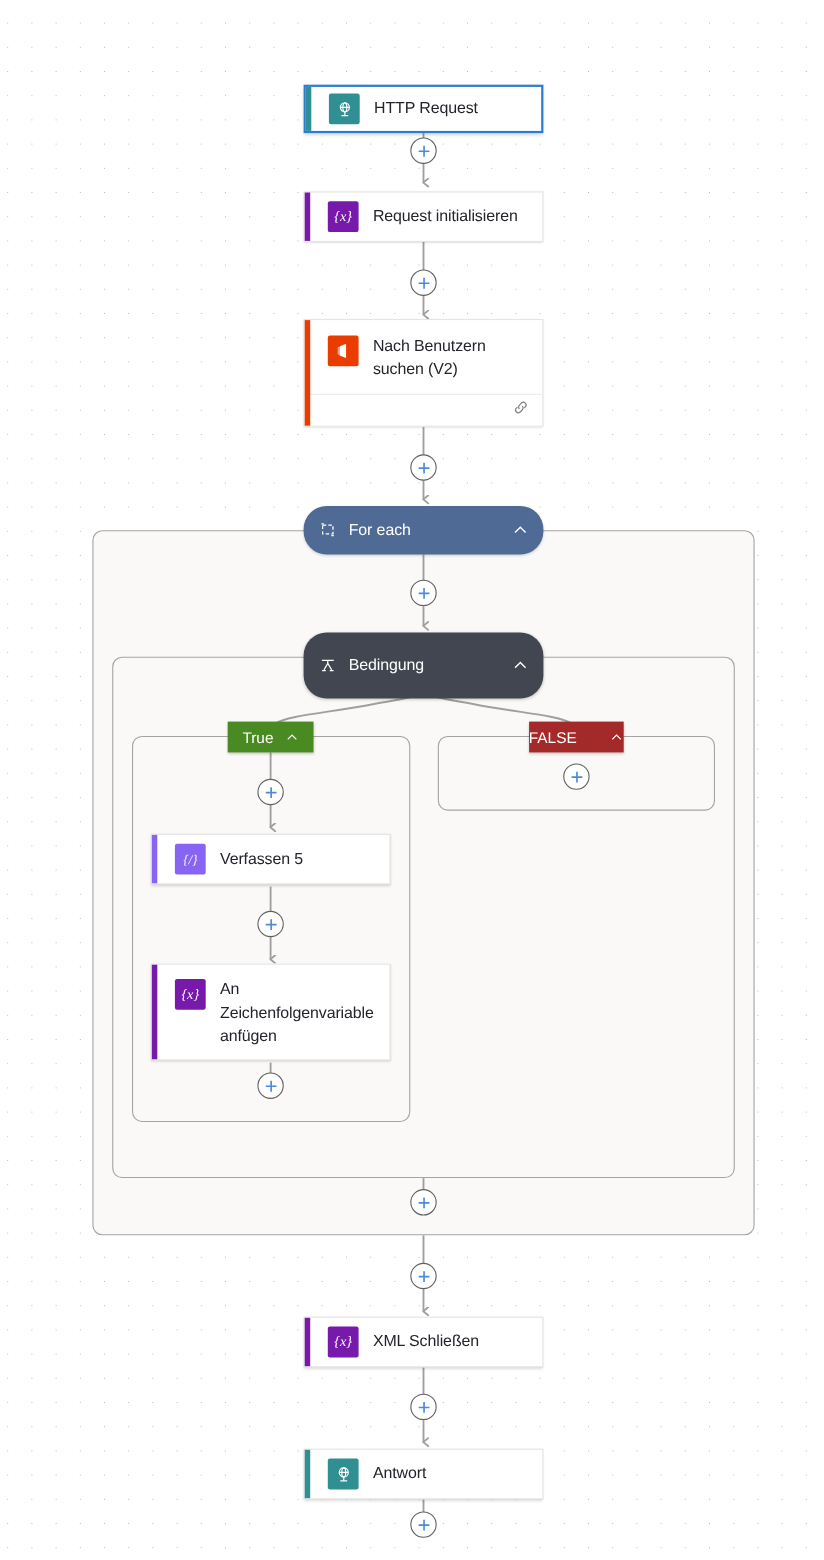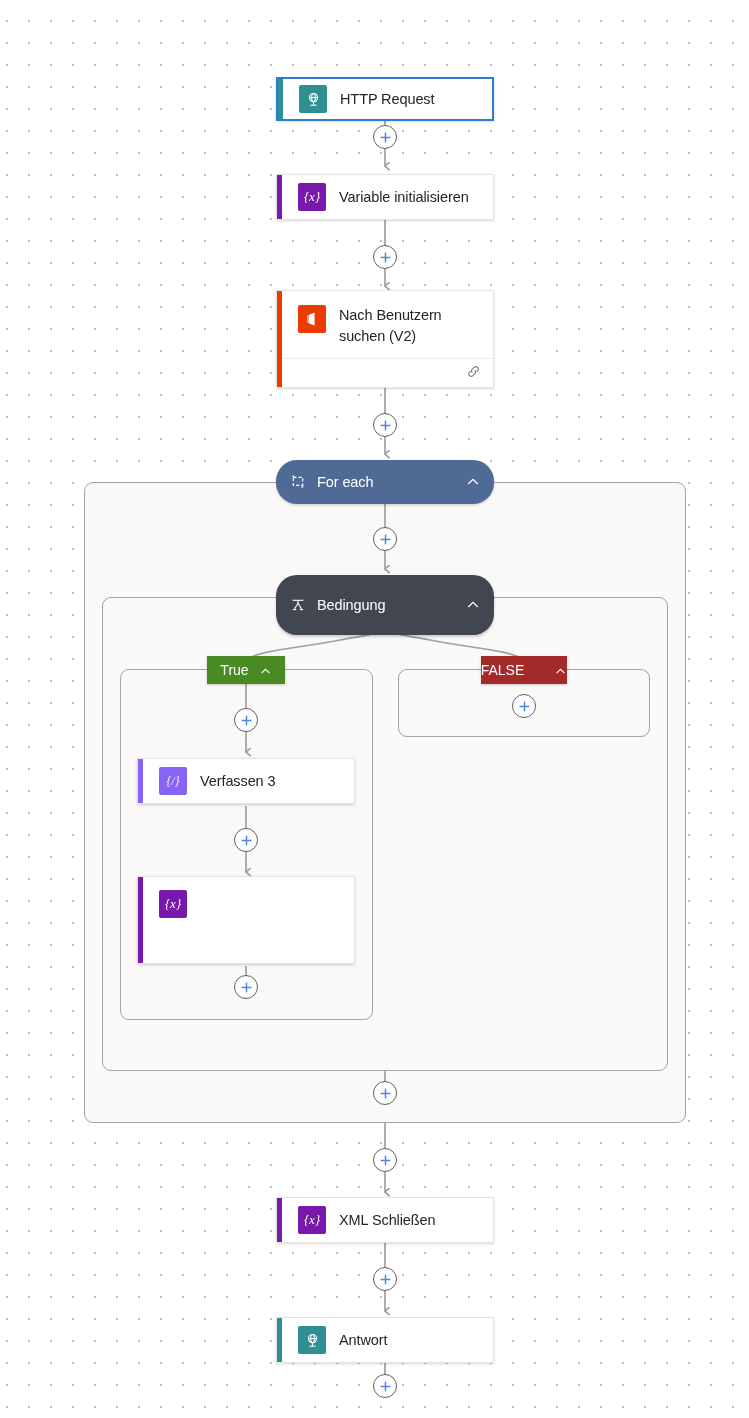--- a/index.html
+++ b/index.html
@@ -237,21 +237,21 @@
       <span class="card-title">HTTP Request</span>
     </div>
   </div>
 
   <div class="card" style="left:276px; top:174px; width:218px; height:46px;">
     <span class="accent" style="background:#7719aa;"></span>
     <div class="card-main">
       <span class="card-icon" style="background:#7719aa;">
         <span style="font-size:13px;">{x}</span>
       </span>
-      <span class="card-title">Variable initialisieren</span>
+      <span class="card-title">Request initialisieren</span>
     </div>
   </div>
 
   <div class="card" style="left:276px; top:290px; width:218px; height:98px;">
     <span class="accent" style="background:#eb3c00;"></span>
     <div class="card-main" style="align-items:flex-start; padding-top:14px;">
       <span class="card-icon" style="background:#eb3c00;">
         <svg width="16" height="16" viewBox="0 0 16 16">
           <path d="M10.6 1.6 L5.1 3.7 L5.1 12.4 L10.6 14.4 L10.6 1.6 Z" fill="#ffffff"></path>
           <path d="M5.1 12.4 L3.0 11.1 L3.0 4.7 L5.1 3.7 Z" fill="#ffffff" opacity="0.55"></path>
@@ -320,30 +320,31 @@
       </svg>
     </span>
   </div>
 
   <div class="card" style="left:137px; top:758px; width:218px; height:46px;">
     <span class="accent" style="background:#8764f3;"></span>
     <div class="card-main">
       <span class="card-icon" style="background:#8764f3;">
         <span style="font-size:12px; opacity:0.95;">{/}</span>
       </span>
-      <span class="card-title">Verfassen 3</span>
+      <span class="card-title">Verfassen 5</span>
     </div>
   </div>
 
   <div class="card" style="left:137px; top:876px; width:218px; height:88px;">
     <span class="accent" style="background:#7719aa;"></span>
     <div class="card-main" style="align-items:flex-start; padding-top:13px;">
       <span class="card-icon" style="background:#7719aa;">
         <span style="font-size:13px;">{x}</span>
       </span>
+      <span class="card-title" style="max-width:150px;">An Zeichenfolgenvariable anfügen</span>
     </div>
   </div>
 
   <div class="card" style="left:276px; top:1197px; width:218px; height:46px;">
     <span class="accent" style="background:#7719aa;"></span>
     <div class="card-main">
       <span class="card-icon" style="background:#7719aa;">
         <span style="font-size:13px;">{x}</span>
       </span>
       <span class="card-title">XML Schließen</span>

